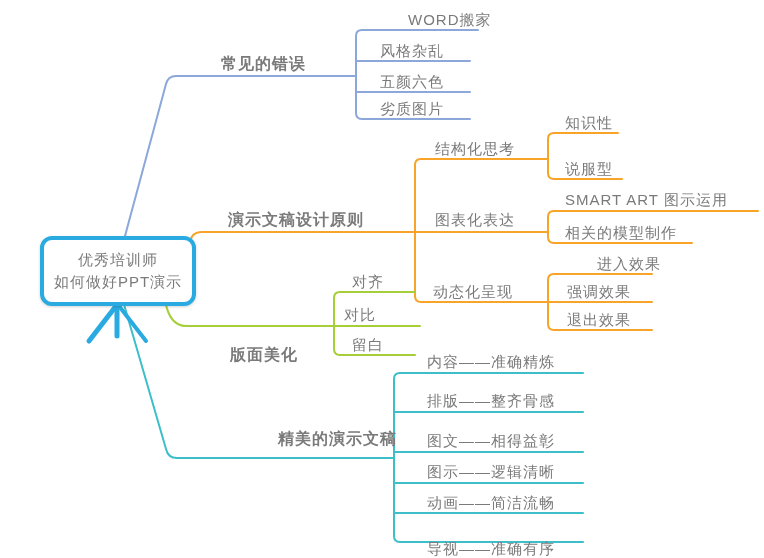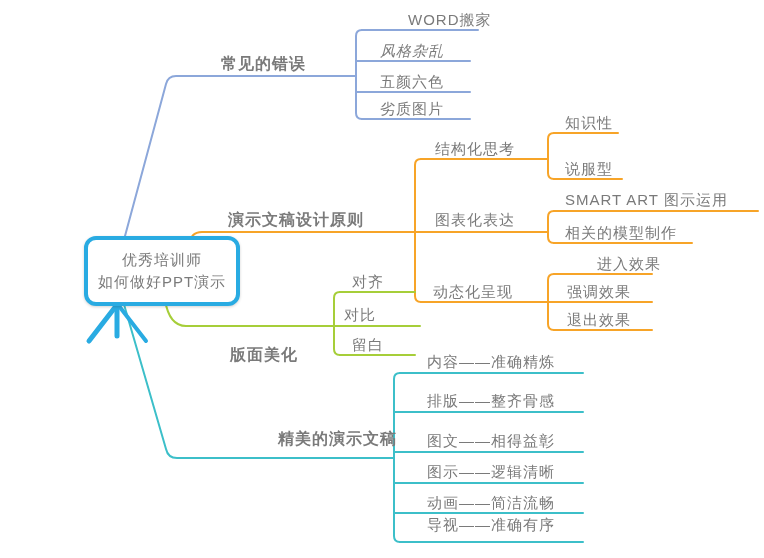--- a/index.html
+++ b/index.html
@@ -13,21 +13,21 @@
     position:absolute;white-space:nowrap;color:#7a7a7a;line-height:1.15;
     letter-spacing:1px;
   }
   .topic{font-size:16px;font-weight:bold;}
   .sub{font-size:15px;}
   .root-node{
     position:absolute;left:40px;top:236px;width:148px;height:62px;
     background:#ffffff;border:4px solid #29abe2;border-radius:12px;
     box-shadow:0 1px 3px rgba(0,0,0,.18);
     display:flex;flex-direction:column;align-items:center;justify-content:center;
-    color:#7a7a7a;font-size:15px;line-height:22px;letter-spacing:1px;z-index:2;margin-left:44px;
+    color:#7a7a7a;font-size:15px;line-height:22px;letter-spacing:1px;z-index:2;
   }
   .l-b1{stroke:#8ca7da;}
   .l-b2{stroke:#f7a428;}
   .l-b3{stroke:#a6ce39;}
   .l-b4{stroke:#3cbfc9;}
   .l-node{stroke:#29abe2;}
   svg path{fill:none;stroke-linecap:round;stroke-linejoin:round;}
 </style>
 </head>
 <body>
@@ -86,21 +86,21 @@
     </g>
   </svg>
 
   <div class="root-node">
     <span>优秀培训师</span>
     <span>如何做好PPT演示</span>
   </div>
 
   <div class="lbl topic" style="left:221px;top:55px;">常见的错误</div>
   <div class="lbl sub" style="left:380px;top:11px;margin-left:28px;">WORD搬家</div>
-  <div class="lbl sub" style="left:380px;top:42px;font-style:italic;">风格杂乱</div>
+  <div class="lbl sub" style="left:380px;top:42px;">风格杂乱</div>
   <div class="lbl sub" style="left:380px;top:73px;">五颜六色</div>
   <div class="lbl sub" style="left:380px;top:100px;">劣质图片</div>
 
   <div class="lbl topic" style="left:228px;top:211px;">演示文稿设计原则</div>
   <div class="lbl sub" style="left:435px;top:140px;">结构化思考</div>
   <div class="lbl sub" style="left:565px;top:114px;">知识性</div>
   <div class="lbl sub" style="left:565px;top:160px;">说服型</div>
   <div class="lbl sub" style="left:435px;top:211px;">图表化表达</div>
   <div class="lbl sub" style="left:565px;top:191px;">SMART ART 图示运用</div>
   <div class="lbl sub" style="left:565px;top:224px;">相关的模型制作</div>
@@ -113,15 +113,15 @@
   <div class="lbl sub" style="left:352px;top:273px;">对齐</div>
   <div class="lbl sub" style="left:344px;top:306px;">对比</div>
   <div class="lbl sub" style="left:352px;top:336px;">留白</div>
 
   <div class="lbl topic" style="left:234px;top:430px;margin-left:44px;">精美的演示文稿</div>
   <div class="lbl sub" style="left:427px;top:353px;">内容——准确精炼</div>
   <div class="lbl sub" style="left:427px;top:392px;">排版——整齐骨感</div>
   <div class="lbl sub" style="left:427px;top:432px;">图文——相得益彰</div>
   <div class="lbl sub" style="left:427px;top:463px;">图示——逻辑清晰</div>
   <div class="lbl sub" style="left:427px;top:494px;">动画——简洁流畅</div>
-  <div class="lbl sub" style="left:427px;top:516px;">导视——准确有序</div>
+  <div class="lbl sub" style="left:427px;top:540px;">导视——准确有序</div>
 
 </div>
 
 </body></html>

